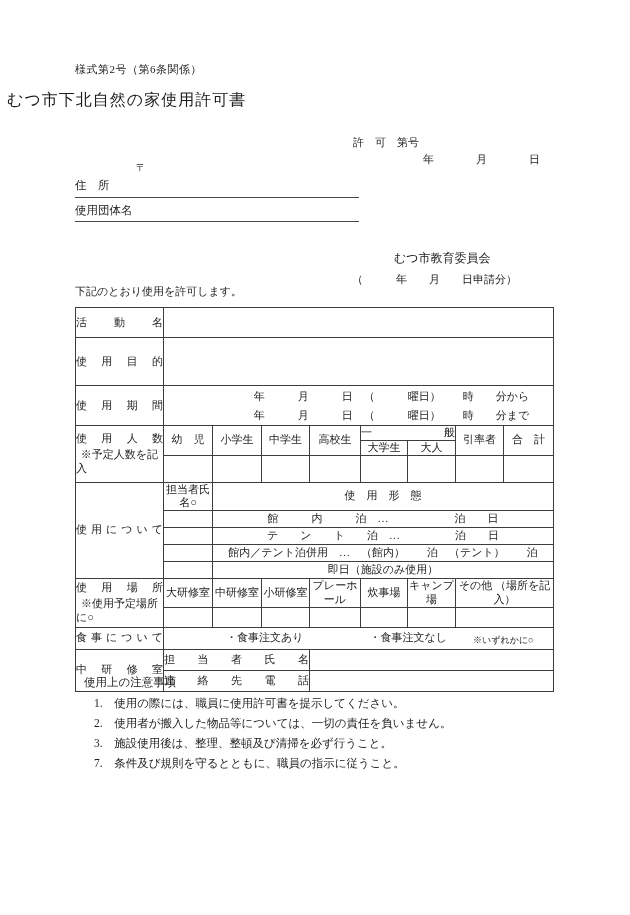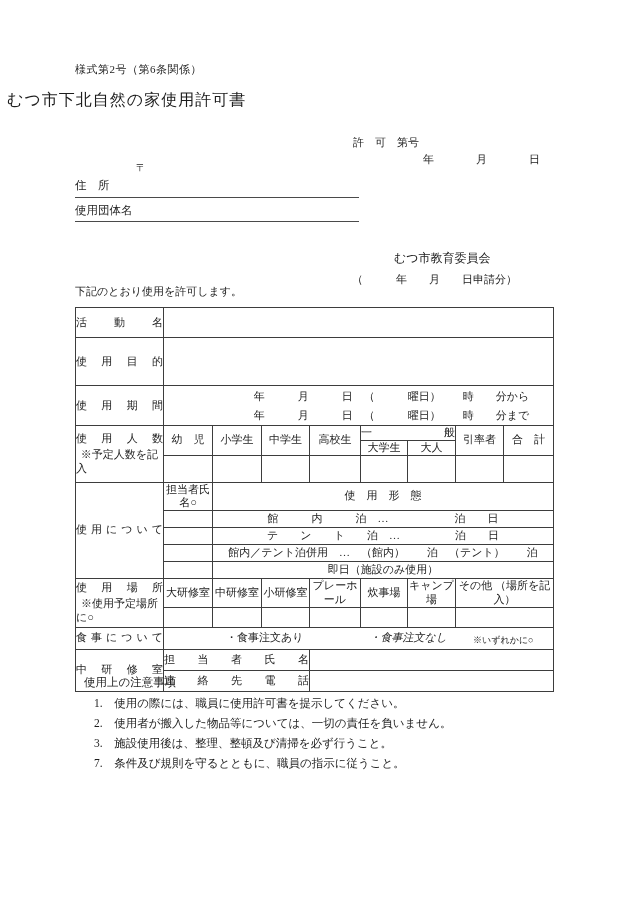--- a/index.html
+++ b/index.html
@@ -46,21 +46,21 @@
   td.ippan .jl{display:block;text-align:justify;text-align-last:justify;}
   td.subcol{font-size:10.5px;}
   td.ph{font-size:8px;}
   td.camp{font-size:9px;font-family:Liberation Serif, serif;}
   td.other{font-size:9px;}
   td.slabel{padding:0 12px;}
   td.slabel .jl{display:block;text-align:justify;text-align-last:justify;}
   td.meal-cell{text-align:left;}
   .meal-wrap{display:flex;align-items:center;}
   .meal-o1{margin-left:62px;font-size:11px;}
-  .meal-o2{margin-left:66px;font-size:11px;font-style:italic;}
+  .meal-o2{margin-left:66px;font-size:11px;}
   .meal-note{margin-left:26px;font-size:9px;margin-top:5px;}
   .notes-title{left:75px;top:675px;font-size:11.5px;margin-left:9px;}
   .notes-list{left:94px;top:693px;font-size:11.5px;}
   .notes-list div{line-height:20px;white-space:nowrap;}
 </style>
 </head>
 <body>
 
 <div class="page">
 

